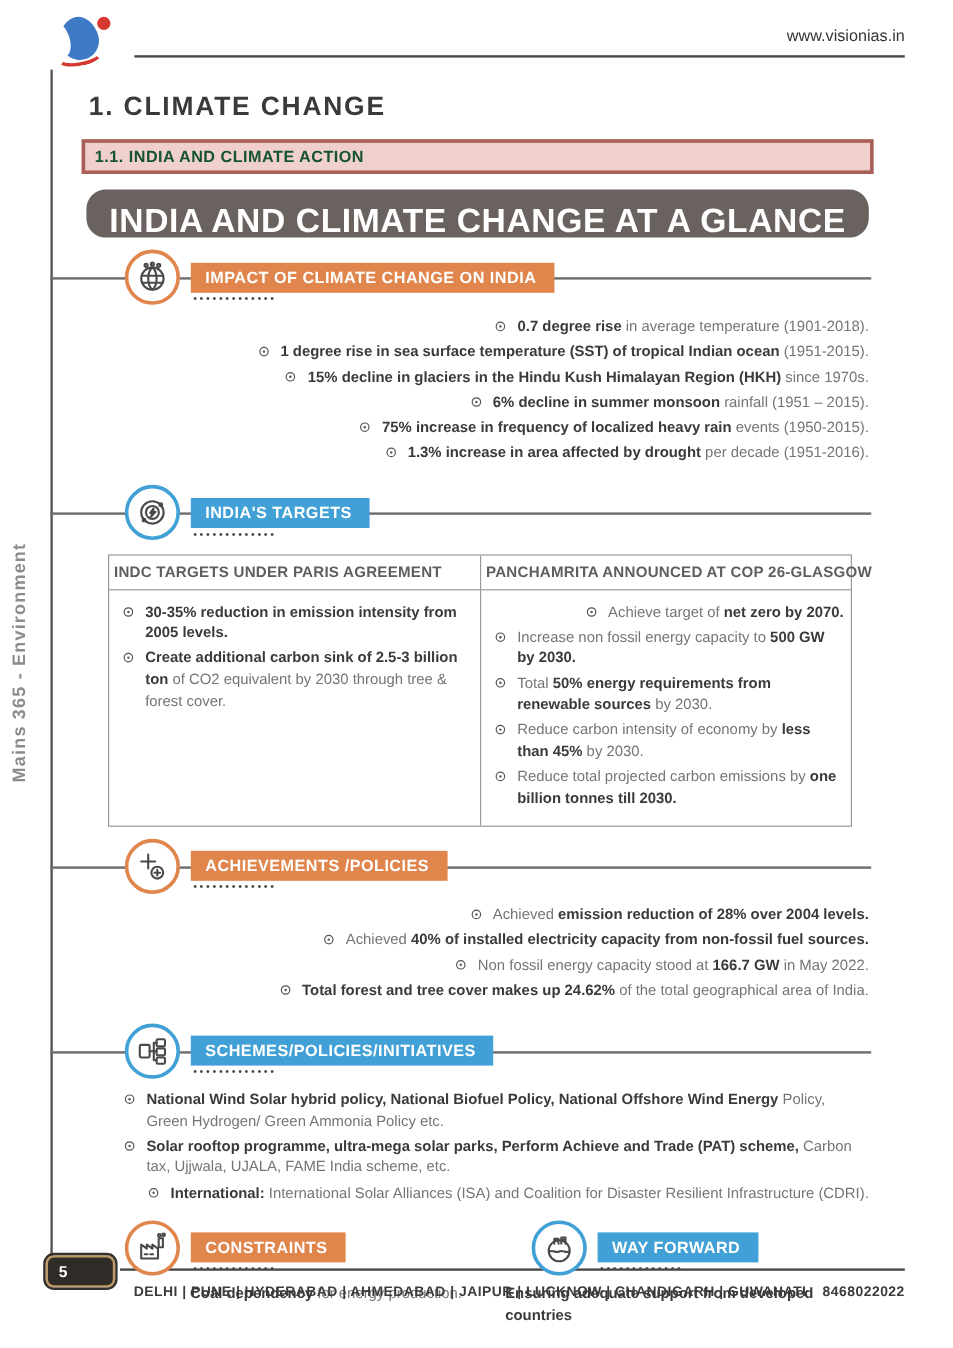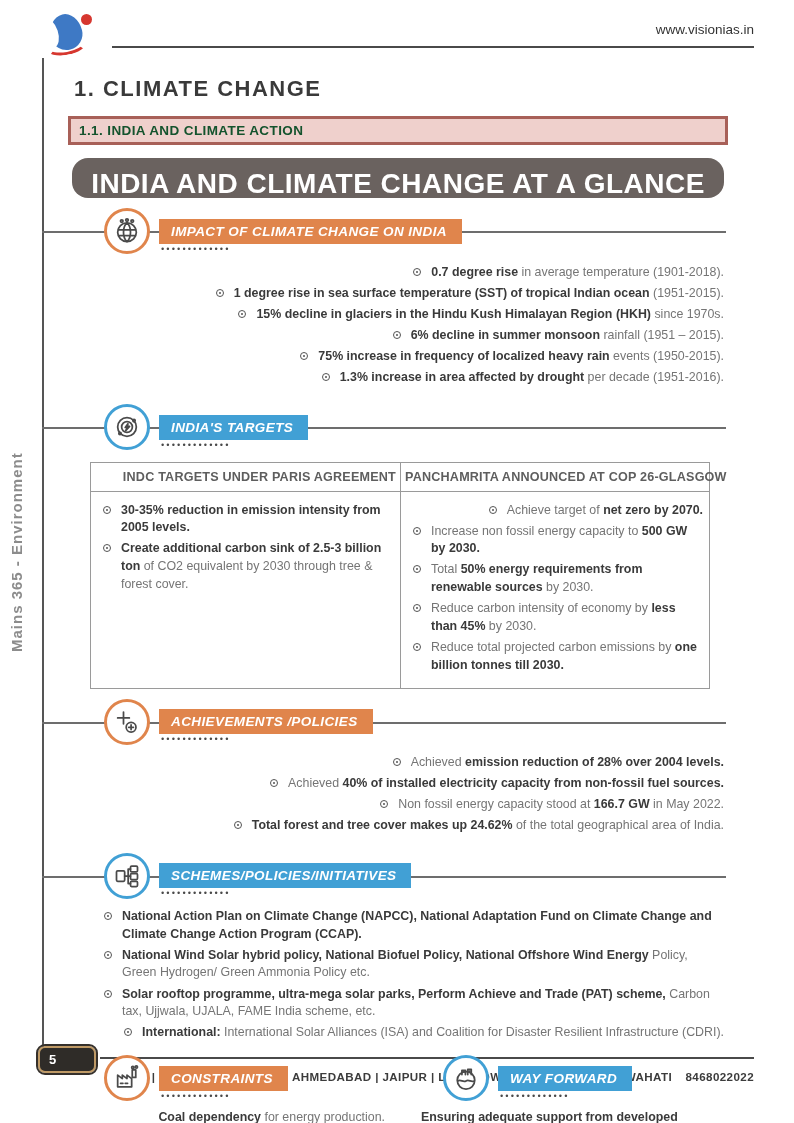--- a/index.html
+++ b/index.html
@@ -32,38 +32,38 @@
   .banner{margin:13px 4px 2px;background:var(--banner-gray);border-radius:16px;height:40px;line-height:52px;text-align:center;
     color:#fff;font-size:28px;font-weight:800;letter-spacing:.5px;white-space:nowrap;}
 
   
   .sec{position:relative;height:54px;display:flex;align-items:center;padding-left:36px;margin-top:6px;}
   .sec.lined::before{content:"";position:absolute;left:-26px;right:2px;top:50%;height:2px;background:var(--line);}
   .ic{position:relative;z-index:1;width:46px;height:46px;border-radius:50%;background:#fff;display:flex;align-items:center;justify-content:center;flex:0 0 auto;}
   .ic.ring-o{border:3px solid var(--orange);}
   .ic.ring-b{border:3px solid var(--blue);}
   .ic svg{width:28px;height:28px;stroke:#4A4A4A;fill:none;stroke-width:1.5;stroke-linecap:round;stroke-linejoin:round;}
-  .labelwrap{position:relative;z-index:1;margin-left:9px;display:inline-block;font-style:italic;}
+  .labelwrap{position:relative;z-index:1;margin-left:9px;display:inline-block;}
   .slabel{display:inline-block;color:#fff;font-size:13.5px;font-weight:800;letter-spacing:.4px;padding:5px 15px 5px 12px;white-space:nowrap;}
   .bg-o{background:var(--orange);} .bg-b{background:var(--blue);}
   .dots{position:absolute;left:2px;top:100%;margin-top:1px;font-size:9px;letter-spacing:2.2px;color:#4A4A4A;line-height:8px;}
   .dots::after{content:"•••••••••••••";}
 
   
   .list{padding:2px 4px 4px 36px;}
   .li{display:flex;gap:10px;margin:3.5px 0;font-size:12.4px;line-height:1.42;color:var(--soft);justify-content:flex-end;}
   .blt{flex:0 0 auto;width:8px;height:8px;margin-top:4px;border:1.4px solid #555;border-radius:50%;position:relative;}
   .blt::after{content:"";position:absolute;left:2px;top:2px;right:2px;bottom:2px;background:#555;border-radius:50%;}
   .li .b{font-weight:700;color:#3A3A3A;}
 
   
   .ttable{display:flex;margin:8px 18px 6px 22px;border:1.5px solid #9A9A9A;}
   .tcol{width:50%;display:flex;flex-direction:column;}
   .tcol+.tcol{border-left:1.5px solid #9A9A9A;}
-  .thead{text-align:right;font-size:12.6px;font-weight:800;color:#5E5E5E;letter-spacing:.2px;padding:7px 4px;border-bottom:1.5px solid #9A9A9A;white-space:nowrap;}
+  .thead{text-align:left;font-size:12.6px;font-weight:800;color:#5E5E5E;letter-spacing:.2px;padding:7px 4px;border-bottom:1.5px solid #9A9A9A;white-space:nowrap;}
   .tcol .list{padding:6px 6px 10px 12px;}
 
   
   .twocol{display:grid;grid-template-columns:1fr 1fr;column-gap:18px;margin-top:4px;}
   .twocol .sec{height:50px;margin-top:0;}
   .twocol .list{padding-left:14px;}
 
   
   .pagebadge{position:absolute;left:38px;top:1046px;width:58px;height:27px;background:#2F2C28;border:2px solid #BF9A66;outline:2px solid #35302B;border-radius:7px;color:#fff;font-size:13px;font-weight:700;line-height:23px;padding-left:9px;}
   .foot-rule{position:absolute;left:100px;right:40px;top:1057px;height:2px;background:#4A4A4A;}
@@ -230,24 +230,20 @@
           <rect x="15" y="16.5" width="6" height="4.5" rx="1"></rect>
           <path d="M10 12h3M13 12V6h2M13 12h2M13 12v6.5h2"></path>
         </svg>
     </span>
     <span class="labelwrap">
       <span class="slabel bg-b">SCHEMES/POLICIES/INITIATIVES</span>
       <span class="dots"></span>
     </span>
   </div>
   <div class="list">
-      <div class="li">
-        <span class="blt"></span>
-        <span class="litx"><span class="b">National Action Plan on Climate Change (NAPCC), National Adaptation Fund on Climate Change and Climate Change Action Program (CCAP).</span></span>
-      </div>
       <div class="li">
         <span class="blt"></span>
         <span class="litx"><span class="b">National Wind Solar hybrid policy, National Biofuel Policy, National Offshore Wind Energy</span><span> Policy, Green Hydrogen/ Green Ammonia Policy etc.</span></span>
       </div>
       <div class="li">
         <span class="blt"></span>
         <span class="litx"><span class="b">Solar rooftop programme, ultra-mega solar parks, Perform Achieve and Trade (PAT) scheme,</span><span> Carbon tax, Ujjwala, UJALA, FAME India scheme, etc.</span></span>
       </div>
       <div class="li">
         <span class="blt"></span>

